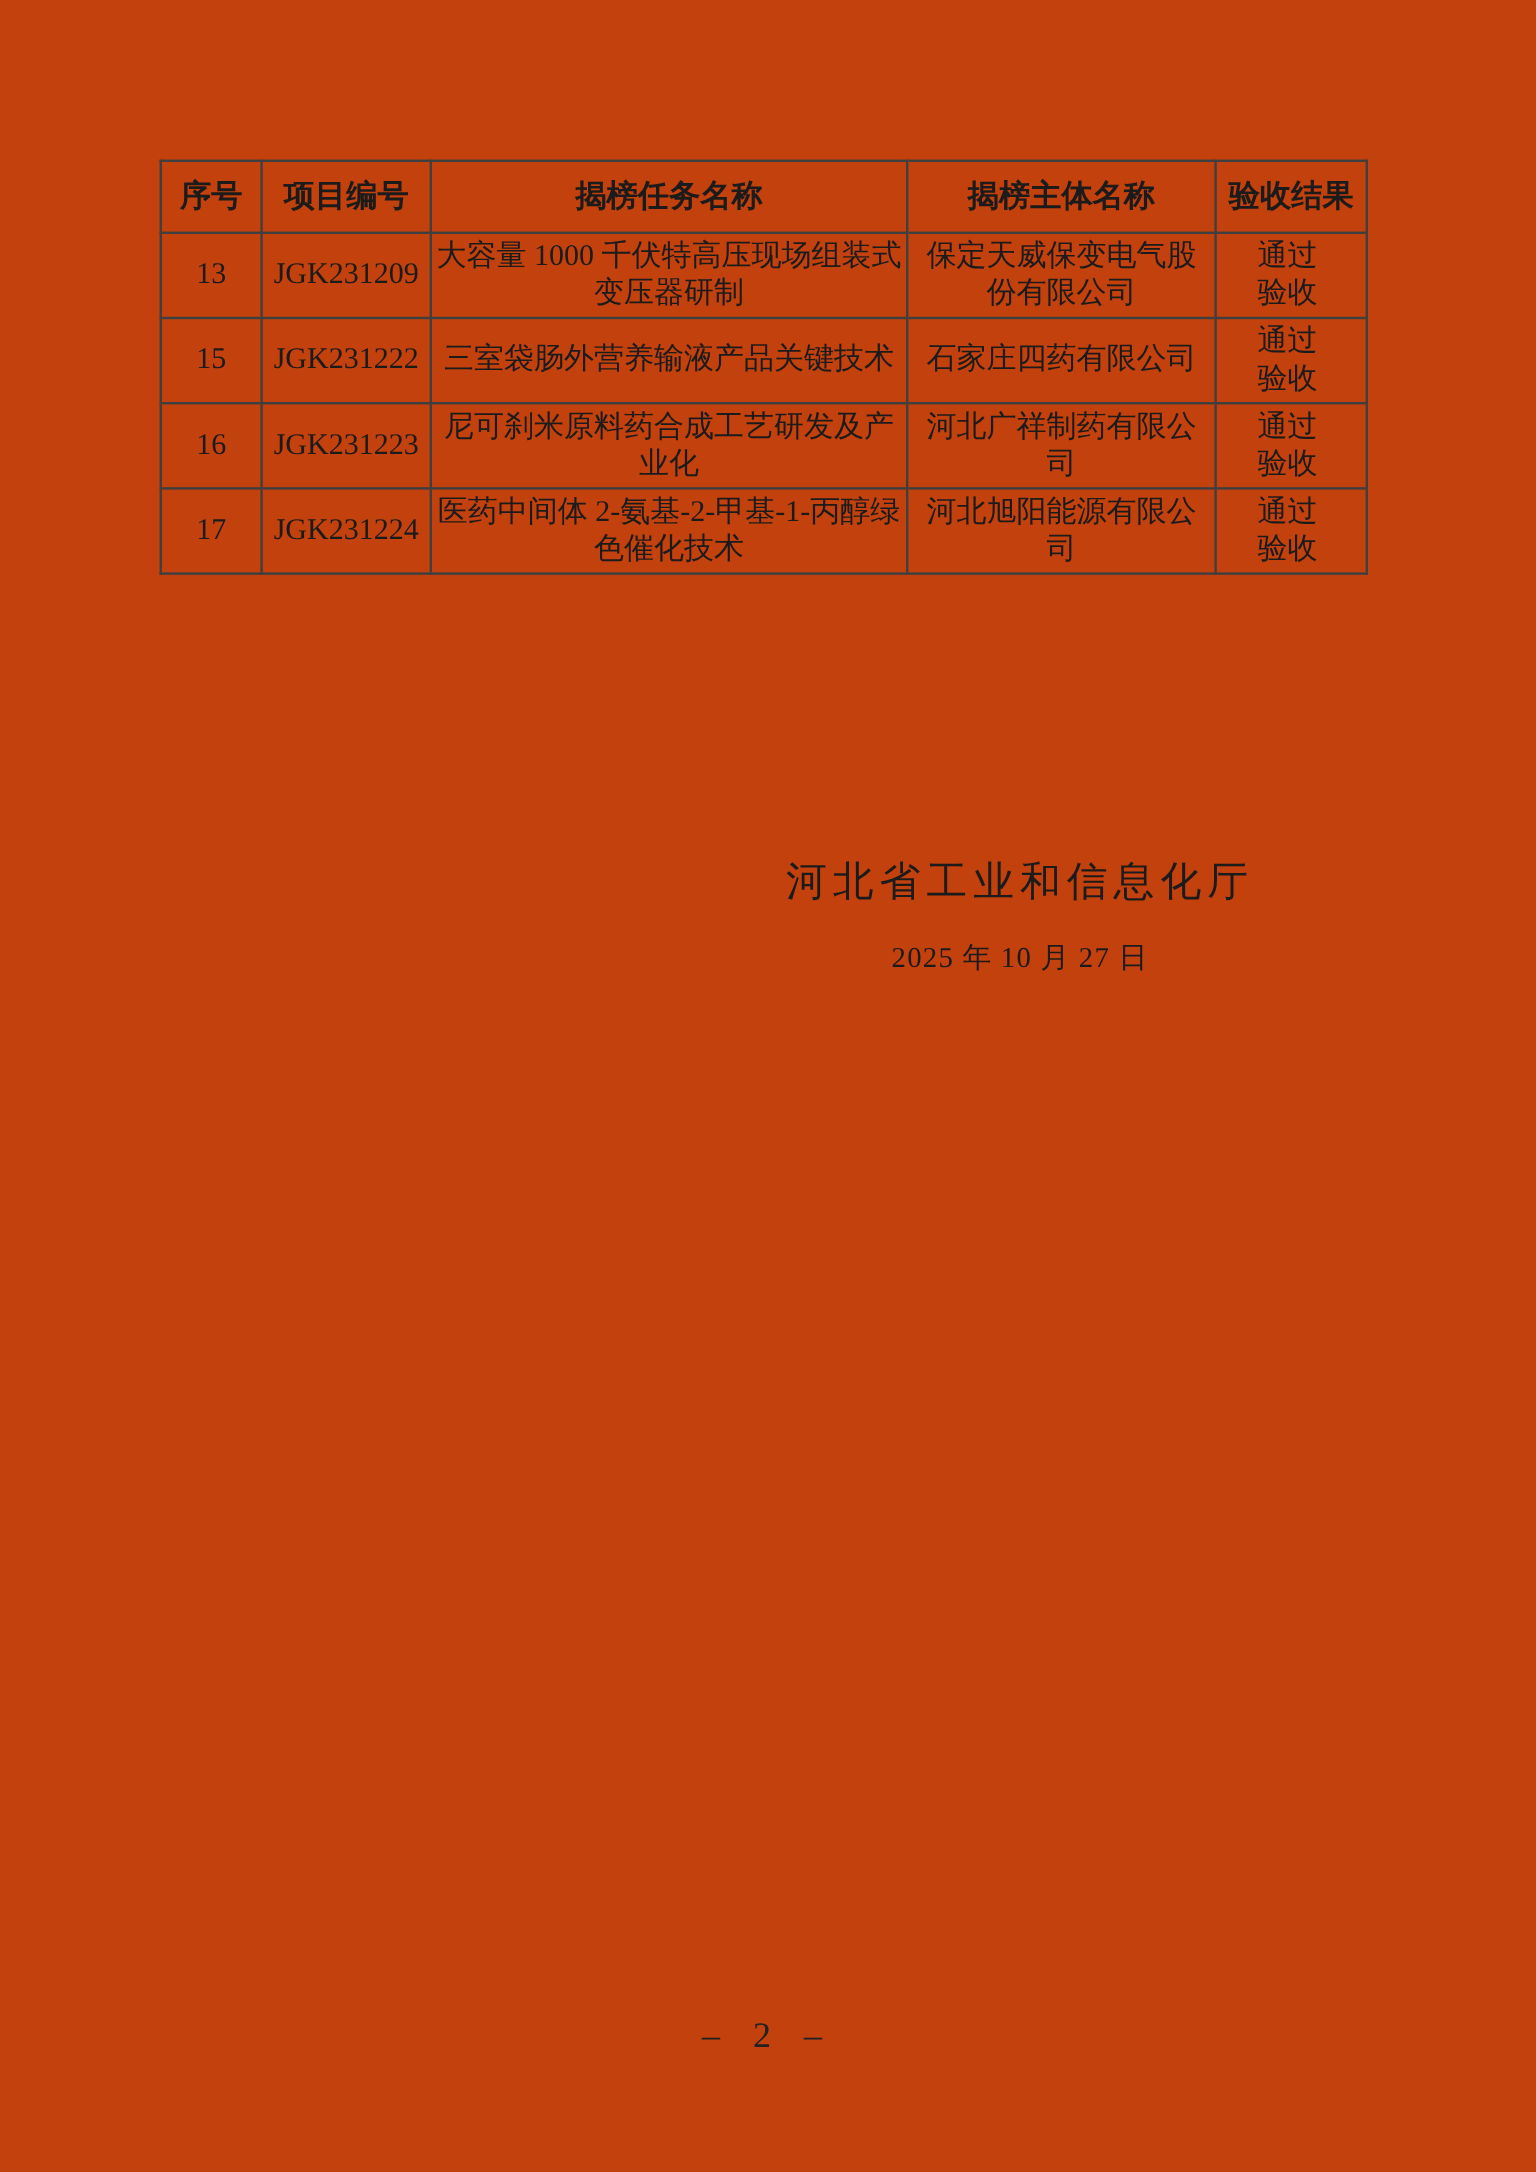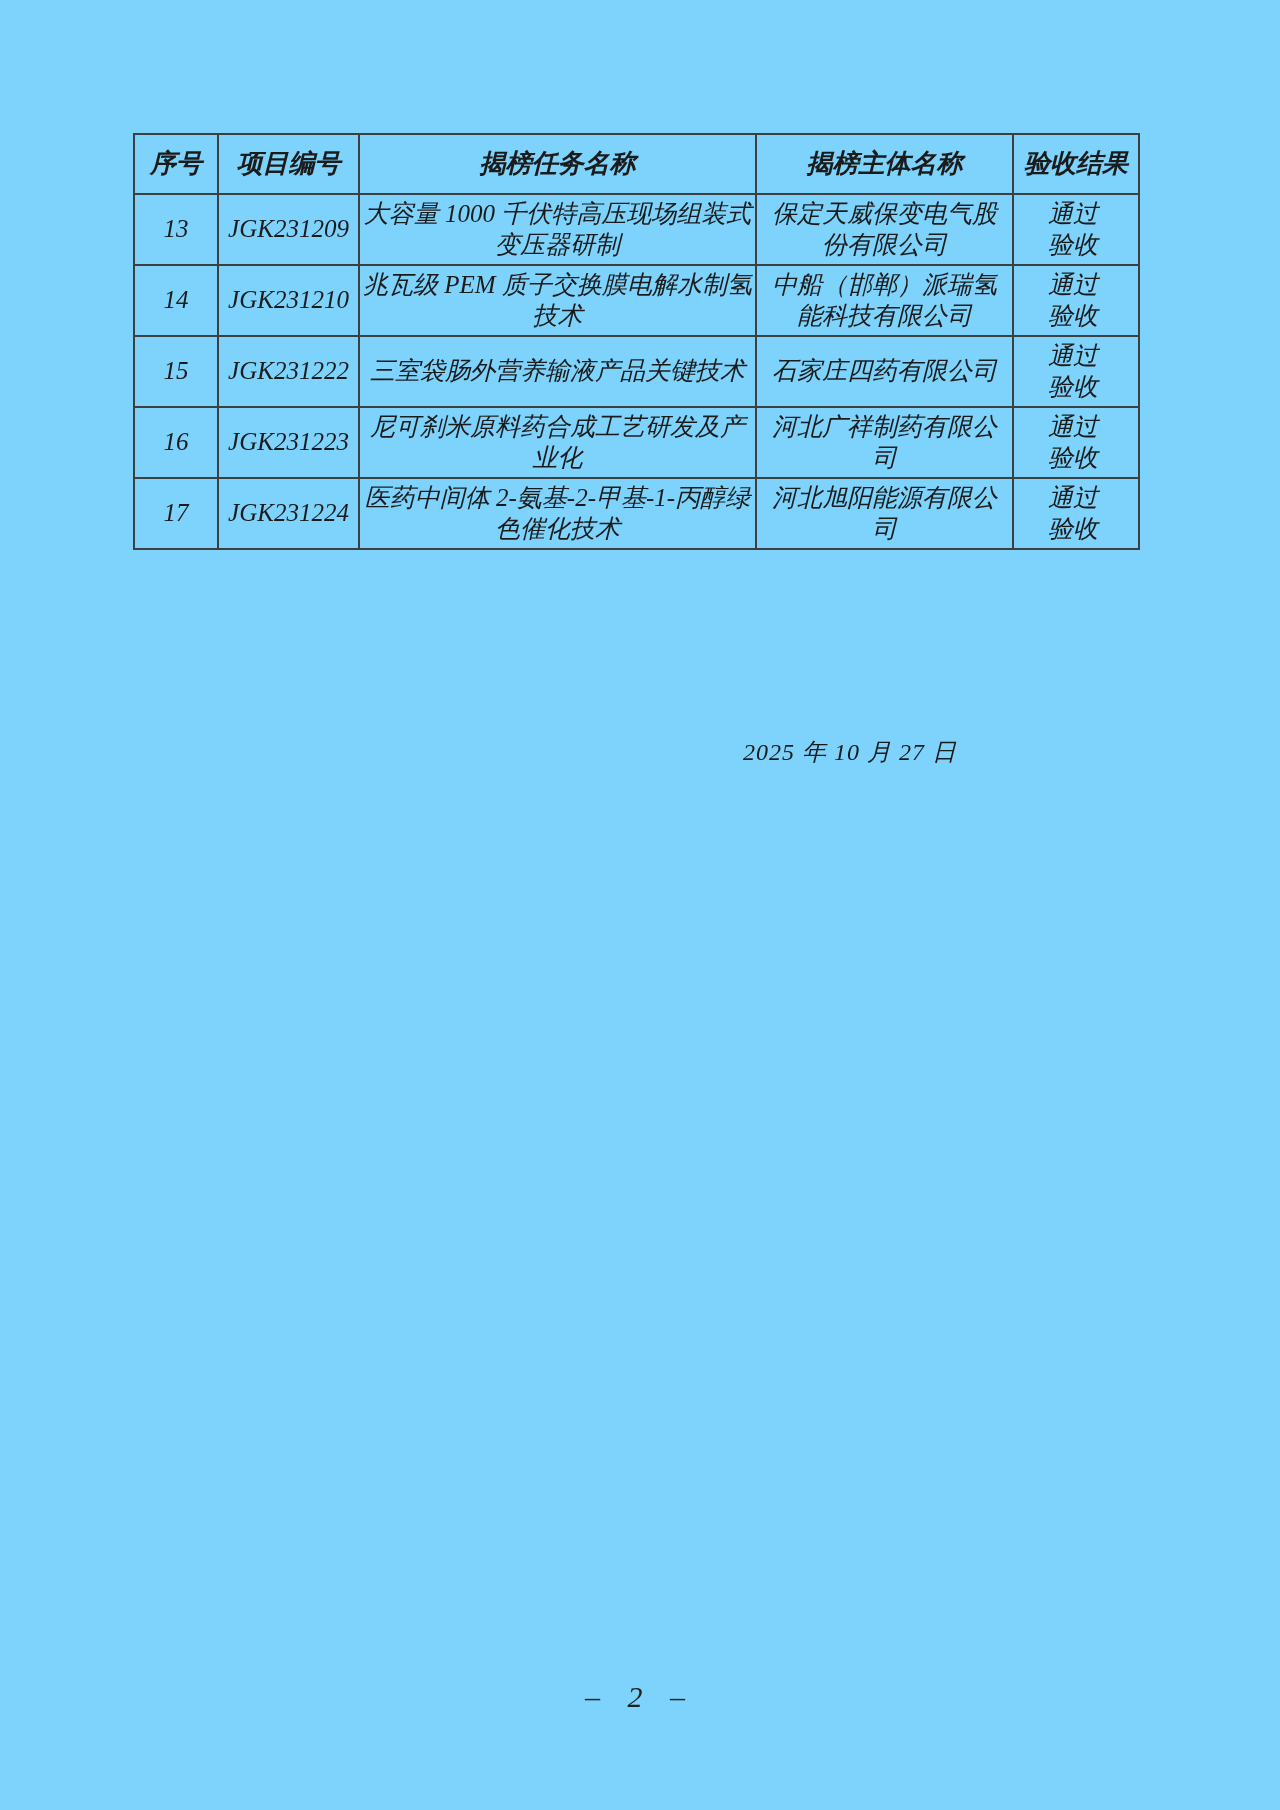--- a/index.html
+++ b/index.html
@@ -11,22 +11,21 @@
     position: relative;
     width: 1280px;
     height: 1810px;
     font-family: "Liberation Serif", "DejaVu Serif", serif;
     color: #1b1b1b;
     overflow: hidden;
   }
   .page {
     position: absolute;
     inset: 0;
-    background: #7dd3fc;
-    font-style: italic;
+    background: #c2410c;
   }
   table.result-table {
     position: absolute;
     left: 133px;
     top: 133px;
     width: 1005px;
     border-collapse: collapse;
     table-layout: fixed;
   }
   .result-table th,
@@ -109,27 +108,20 @@
       </tr>
     </thead>
     <tbody>
       <tr class="r13">
         <td>13</td>
         <td>JGK231209</td>
         <td>大容量 1000 千伏特高压现场组装式变压器研制</td>
         <td>保定天威保变电气股份有限公司</td>
         <td><span class="result-wrap">通过验收</span></td>
       </tr>
-      <tr class="r14">
-        <td>14</td>
-        <td>JGK231210</td>
-        <td>兆瓦级 PEM 质子交换膜电解水制氢技术</td>
-        <td>中船（邯郸）派瑞氢能科技有限公司</td>
-        <td><span class="result-wrap">通过验收</span></td>
-      </tr>
       <tr class="r15">
         <td>15</td>
         <td>JGK231222</td>
         <td>三室袋肠外营养输液产品关键技术</td>
         <td>石家庄四药有限公司</td>
         <td><span class="result-wrap">通过验收</span></td>
       </tr>
       <tr class="r16">
         <td>16</td>
         <td>JGK231223</td>
@@ -141,18 +133,19 @@
         <td>17</td>
         <td>JGK231224</td>
         <td>医药中间体 2-氨基-2-甲基-1-丙醇绿色催化技术</td>
         <td>河北旭阳能源有限公司</td>
         <td><span class="result-wrap">通过验收</span></td>
       </tr>
     </tbody>
   </table>
 
   <div class="signature-block">
+    <div class="sig-org">河北省工业和信息化厅</div>
     <div class="sig-date">2025 年 10 月 27 日</div>
   </div>
 
   <div class="page-footer">– 2 –</div>
 
 </div>
 
 </body></html>

